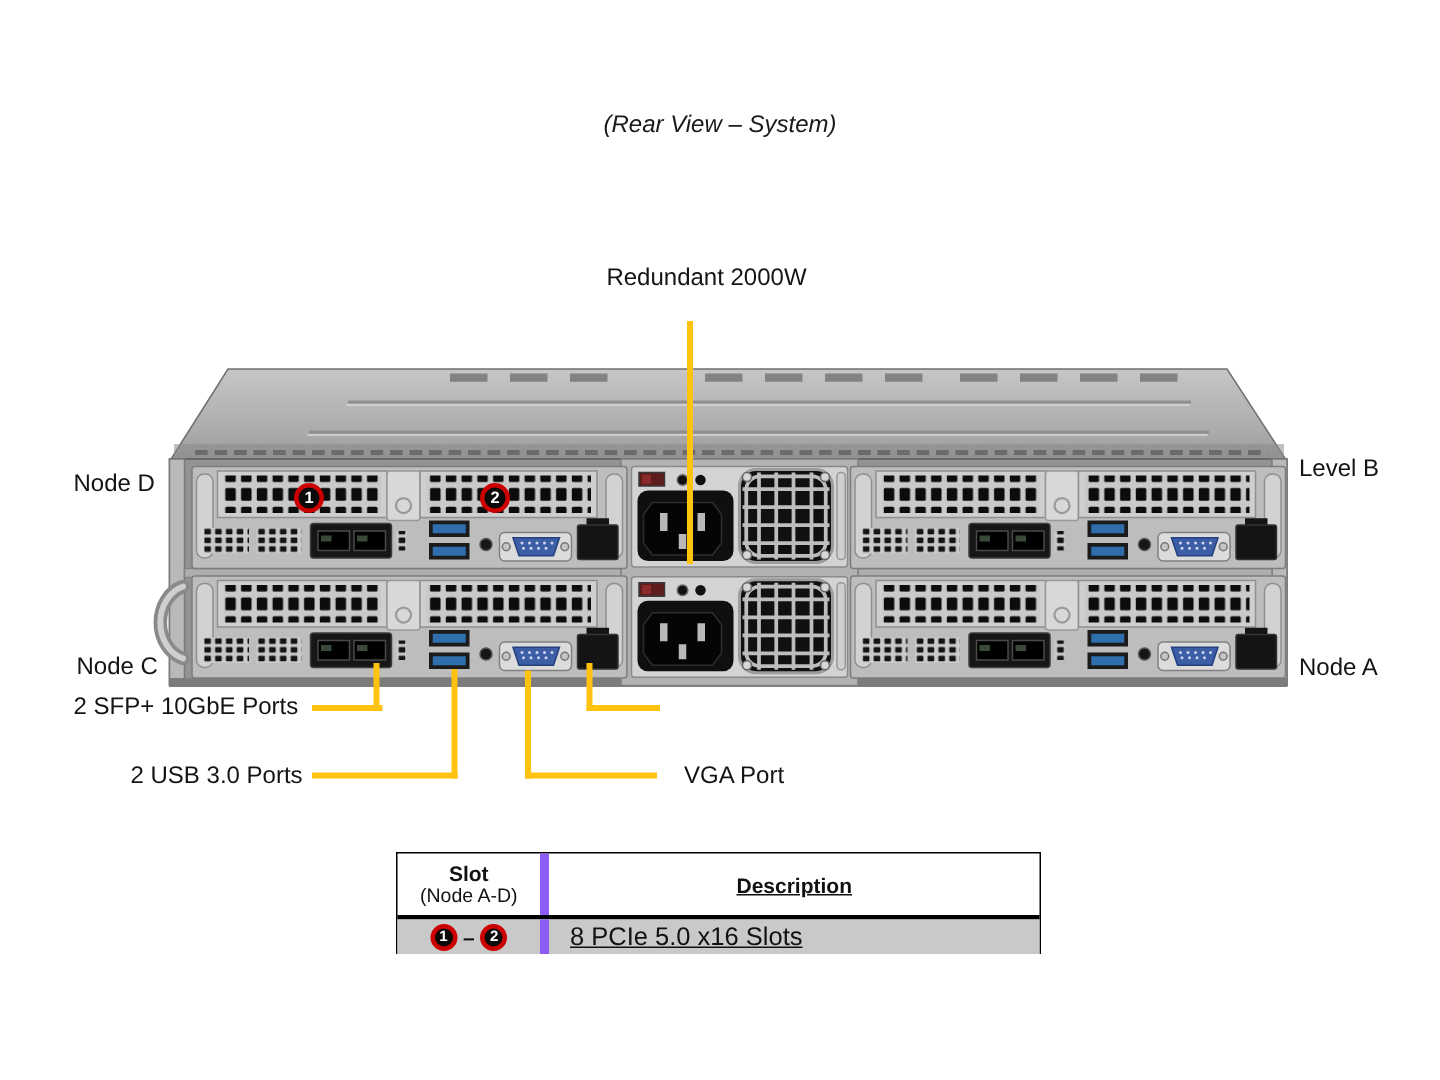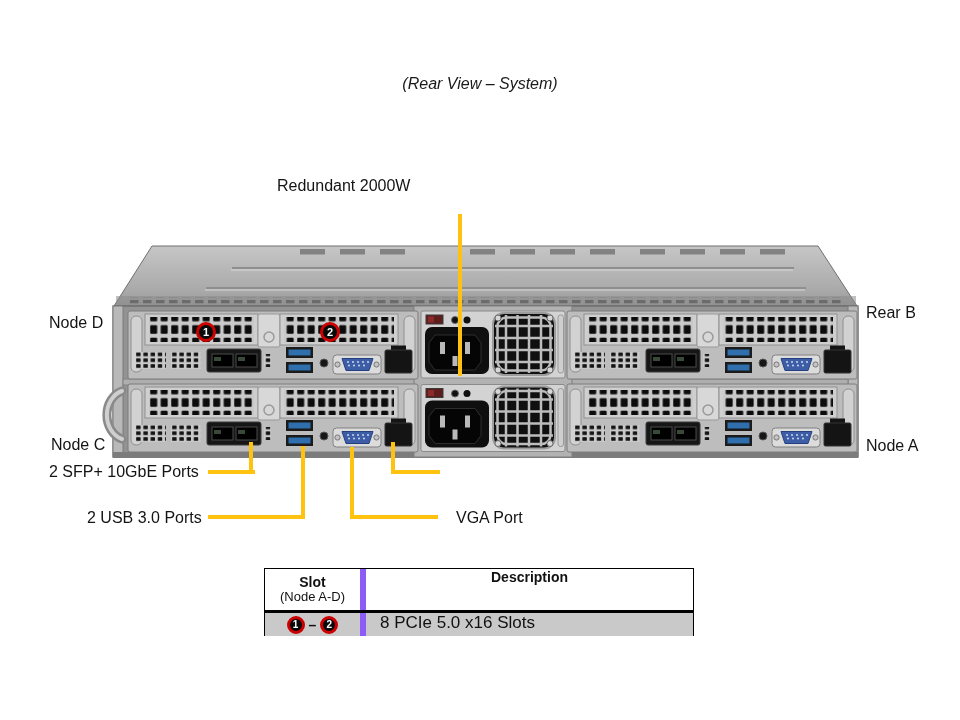--- a/index.html
+++ b/index.html
@@ -3,33 +3,33 @@
 <meta charset="utf-8">
 <style>
   html,body{margin:0;padding:0;background:#ffffff;}
   .stage{
     position:relative;width:960px;height:636px;background:#ffffff;overflow:hidden;
     font-family:"Liberation Sans", sans-serif;color:#111;
   }
   .abs{position:absolute;}
   .label{font-size:16px;line-height:17px;white-space:nowrap;color:#141414;}
   .title{top:75px;left:0;width:960px;text-align:center;font-style:italic;font-size:16px;color:#1a1a1a;}
-  .psu-callout{top:177px;left:277px;width:360px;font-size:16px;line-height:17.5px;color:#141414;}
+  .psu-callout{top:177px;left:291px;width:360px;text-align:center;font-size:16px;line-height:17.5px;color:#141414;}
   .yline{position:absolute;background:#FFC20E;}
   
   .badge{
     position:absolute;width:14px;height:14px;border-radius:50%;
     background:#0a0a0a;border:3.5px solid #cc0000;color:#fff;
     font-size:11px;font-weight:bold;display:flex;align-items:center;justify-content:center;
   }
   
   .spec-table{left:264px;top:568px;width:428px;border:1px solid #000;border-bottom-width:2px;background:#fff;}
   .t-header{display:flex;border-bottom:3px solid #000;height:41px;}
   .t-col-slot{width:95px;border-right:6px solid #8b5cf6;display:flex;flex-direction:column;align-items:center;justify-content:center;}
-  .t-col-desc{flex:1;display:flex;align-items:flex-start;justify-content:center;}
+  .t-col-desc{flex:1;display:flex;align-items:center;justify-content:center;text-decoration:underline;}
   .t-slot-title{font-size:14px;font-weight:bold;line-height:15px;}
   .t-slot-sub{font-size:13px;line-height:14px;}
   .t-desc-title{font-size:14px;font-weight:bold;}
   .t-row{display:flex;height:23px;background:#c9c9c9;}
   .t-row .t-col-slot{flex-direction:row;gap:0;}
   .t-row .t-col-desc{justify-content:flex-start;padding-left:14px;font-size:17px;}
   .tbadge{
     width:12px;height:12px;border-radius:50%;background:#0a0a0a;border:3px solid #cc0000;
     color:#fff;font-size:10px;font-weight:bold;display:flex;align-items:center;justify-content:center;flex:none;
   }
@@ -212,21 +212,21 @@
   <div class="yline" style="left:208px;top:470px;width:47px;height:4px"></div>
   <div class="yline" style="left:249px;top:442px;width:4px;height:32px"></div>
   <div class="yline" style="left:208px;top:515px;width:97px;height:4px"></div>
   <div class="yline" style="left:301px;top:446px;width:4px;height:73px"></div>
   <div class="yline" style="left:350px;top:447px;width:4px;height:72px"></div>
   <div class="yline" style="left:350px;top:515px;width:88px;height:4px"></div>
   <div class="yline" style="left:391px;top:442px;width:4px;height:32px"></div>
   <div class="yline" style="left:391px;top:470px;width:49px;height:4px"></div>
 
   <div class="abs label" style="left:49px;top:314px">Node D</div>
-  <div class="abs label" style="left:866px;top:304px">Rear B</div>
+  <div class="abs label" style="left:866px;top:304px">Level B</div>
   <div class="abs label" style="left:51px;top:436px">Node C</div>
   <div class="abs label" style="left:866px;top:437px">Node A</div>
 
   <div class="abs label" style="left:49px;top:463px">2 SFP+ 10GbE Ports</div>
   <div class="abs label" style="left:87px;top:509px">2 USB 3.0 Ports</div>
   <div class="abs label" style="left:456px;top:509px">VGA Port</div>
 
   <div class="abs spec-table">
     <div class="t-header">
       <div class="t-col-slot">

